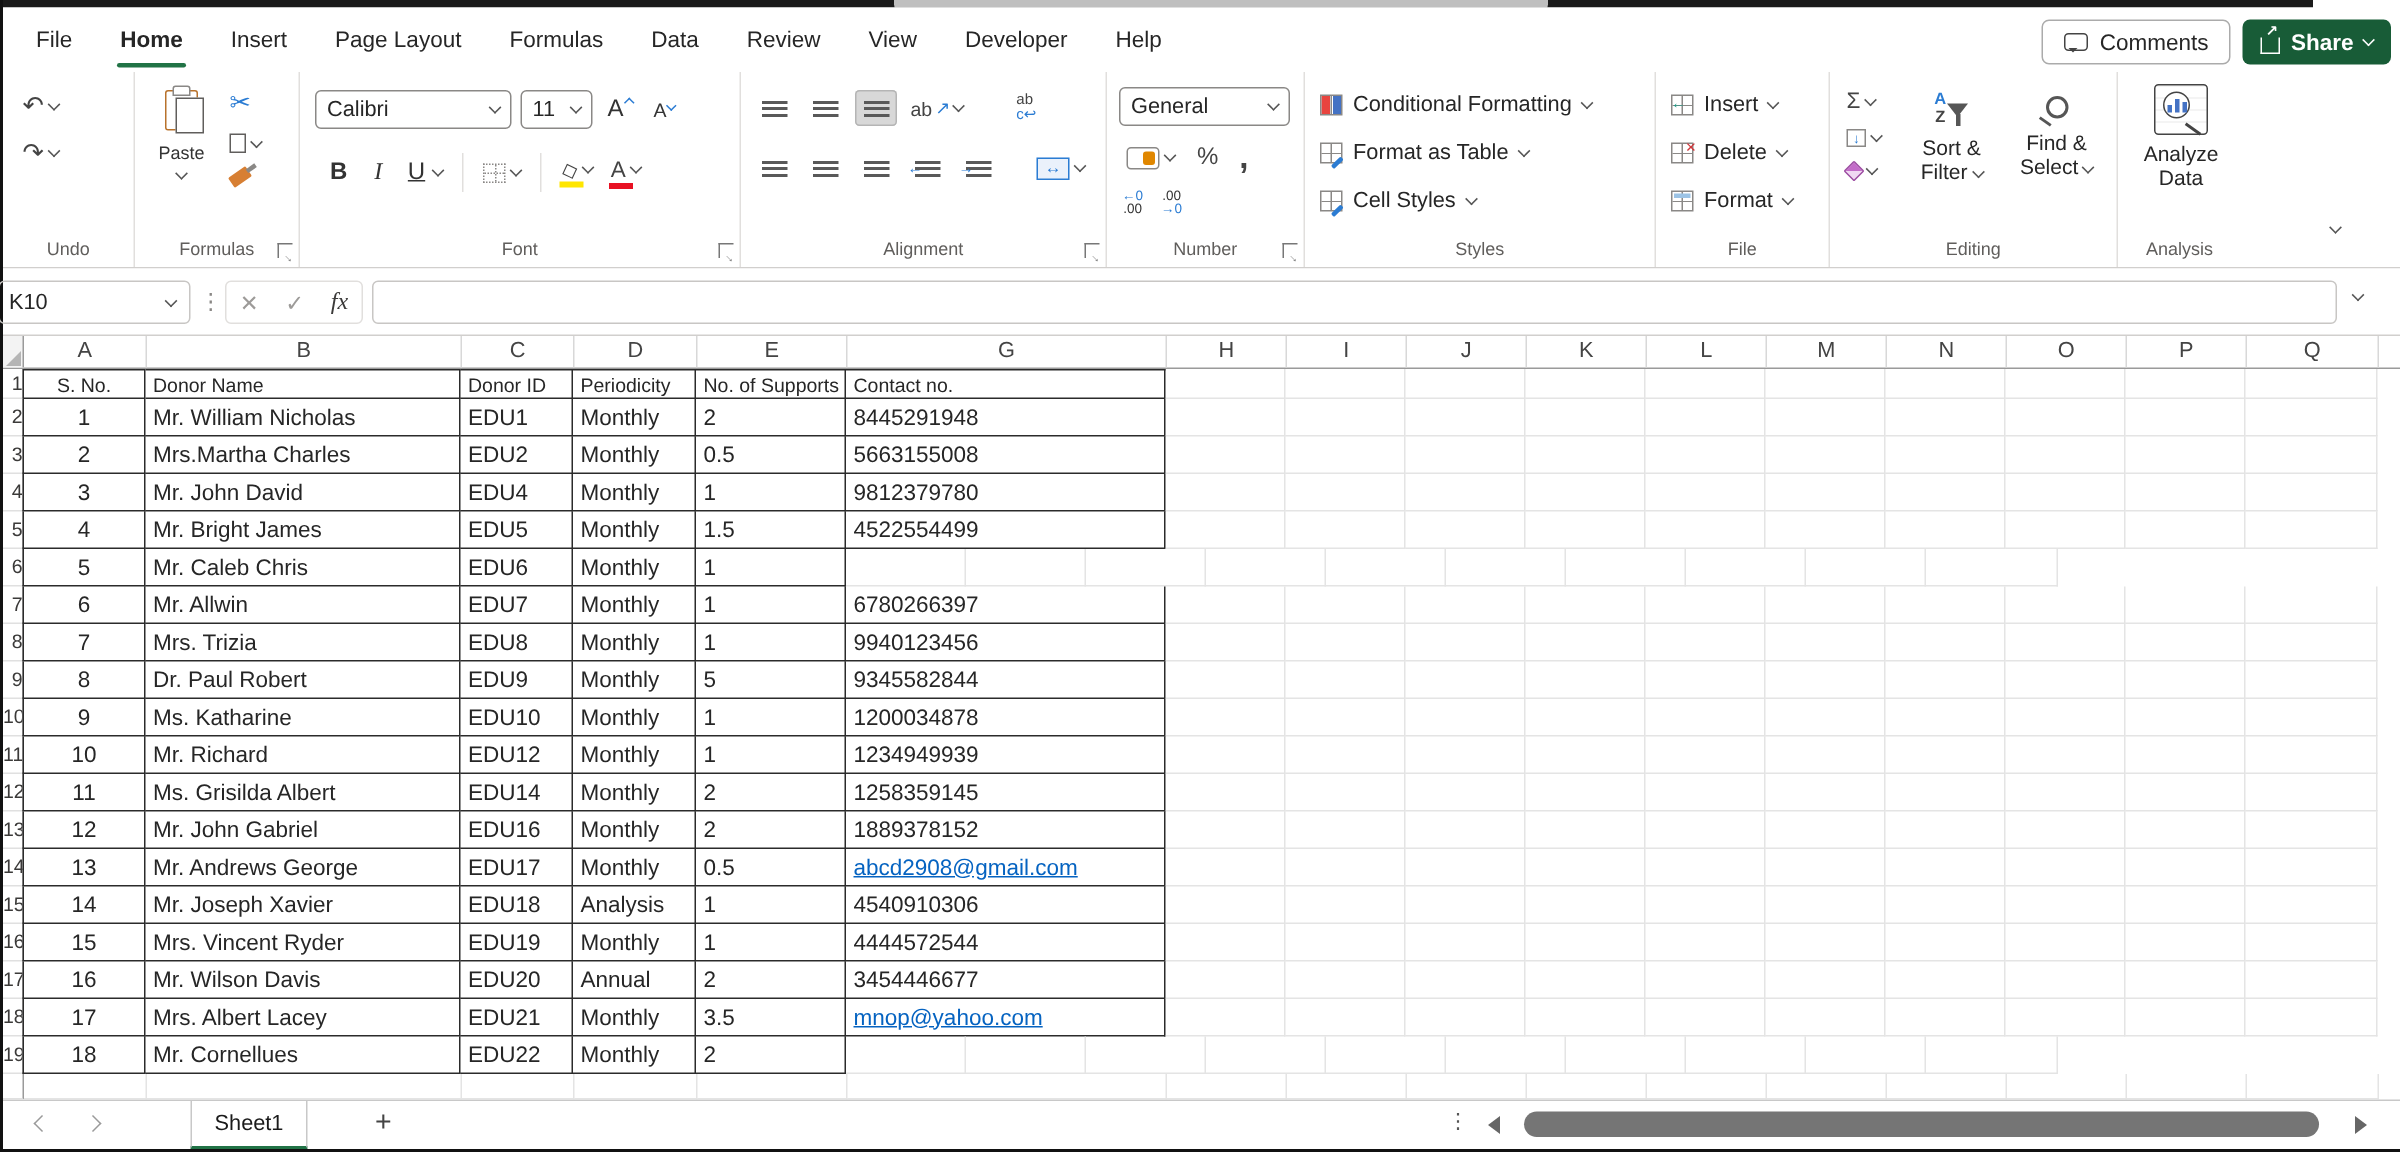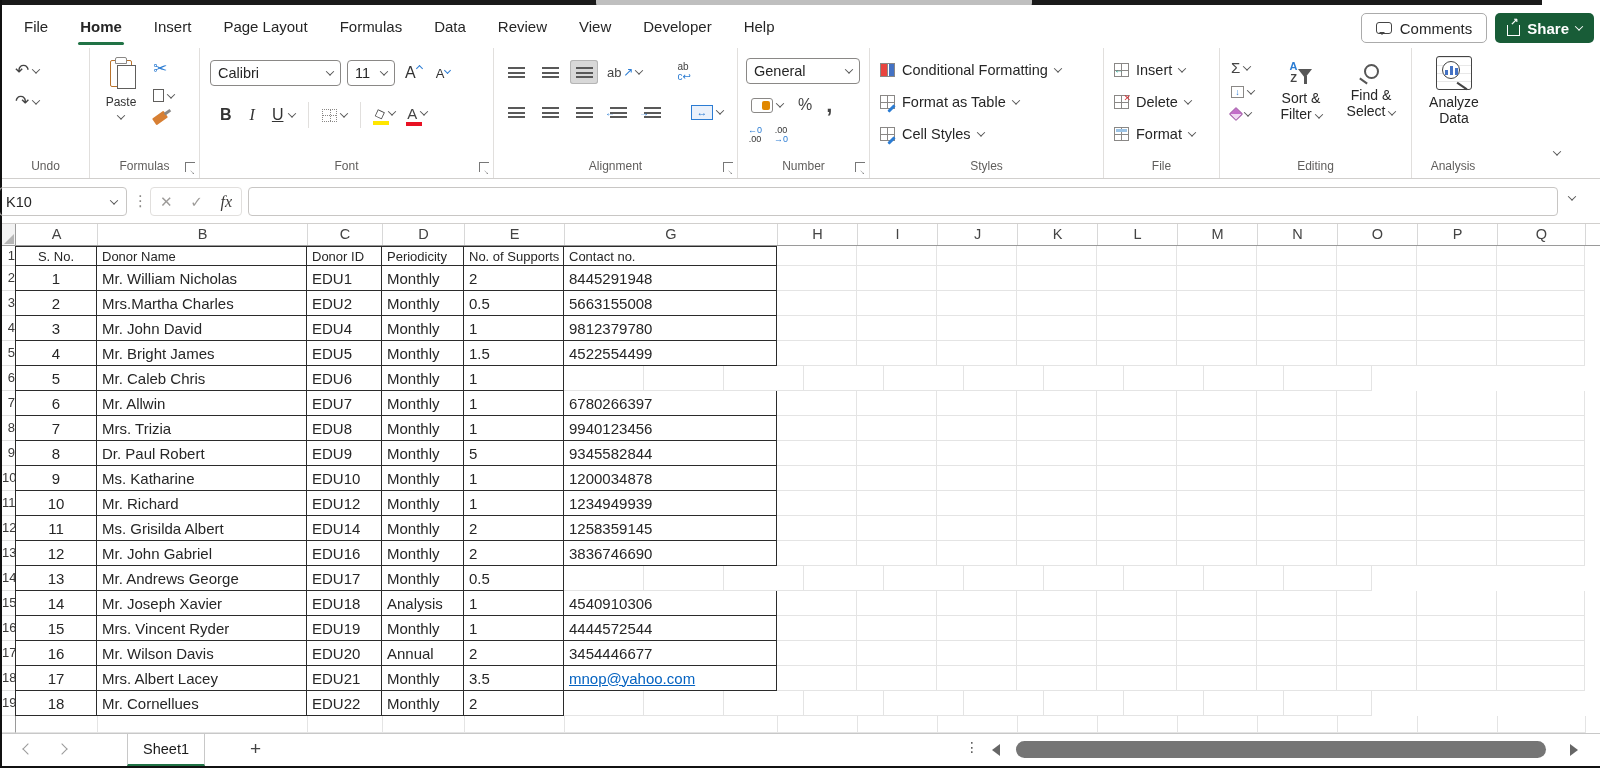--- a/index.html
+++ b/index.html
@@ -828,21 +828,21 @@
         <div class="cell" style="width: 75px; flex: 0 0 75px;">
           <span>EDU16</span>
         </div>
         <div class="cell" style="width: 82px; flex: 0 0 82px;">
           <span>Monthly</span>
         </div>
         <div class="cell" style="width: 100px; flex: 0 0 100px;">
           <span>2</span>
         </div>
         <div class="cell" style="width: 213px; flex: 0 0 213px;">
-          <span>3836746690</span>
+          <span>1889378152</span>
         </div>
         <div class="ecell" style="width: 80px; flex: 0 0 80px;"></div>
         <div class="ecell" style="width: 80px; flex: 0 0 80px;"></div>
         <div class="ecell" style="width: 80px; flex: 0 0 80px;"></div>
         <div class="ecell" style="width: 80px; flex: 0 0 80px;"></div>
         <div class="ecell" style="width: 80px; flex: 0 0 80px;"></div>
         <div class="ecell" style="width: 80px; flex: 0 0 80px;"></div>
         <div class="ecell" style="width: 80px; flex: 0 0 80px;"></div>
         <div class="ecell" style="width: 80px; flex: 0 0 80px;"></div>
         <div class="ecell" style="width: 80px; flex: 0 0 80px;"></div>
@@ -857,20 +857,23 @@
           <span>Mr. Andrews George</span>
         </div>
         <div class="cell" style="width: 75px; flex: 0 0 75px;">
           <span>EDU17</span>
         </div>
         <div class="cell" style="width: 82px; flex: 0 0 82px;">
           <span>Monthly</span>
         </div>
         <div class="cell" style="width: 100px; flex: 0 0 100px;">
           <span>0.5</span>
+        </div>
+        <div class="cell" style="width: 213px; flex: 0 0 213px;">
+          <span class="link">abcd2908@gmail.com</span>
         </div>
         <div class="ecell" style="width: 80px; flex: 0 0 80px;"></div>
         <div class="ecell" style="width: 80px; flex: 0 0 80px;"></div>
         <div class="ecell" style="width: 80px; flex: 0 0 80px;"></div>
         <div class="ecell" style="width: 80px; flex: 0 0 80px;"></div>
         <div class="ecell" style="width: 80px; flex: 0 0 80px;"></div>
         <div class="ecell" style="width: 80px; flex: 0 0 80px;"></div>
         <div class="ecell" style="width: 80px; flex: 0 0 80px;"></div>
         <div class="ecell" style="width: 80px; flex: 0 0 80px;"></div>
         <div class="ecell" style="width: 80px; flex: 0 0 80px;"></div>

